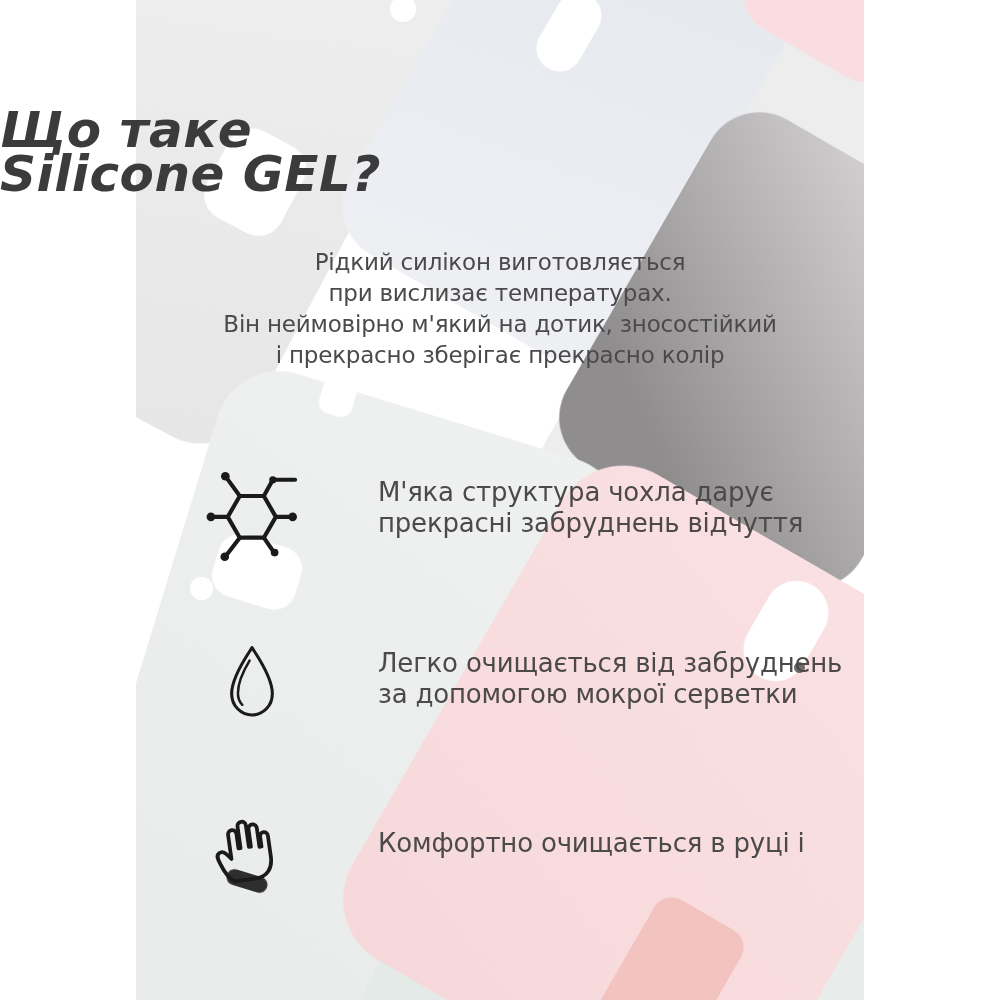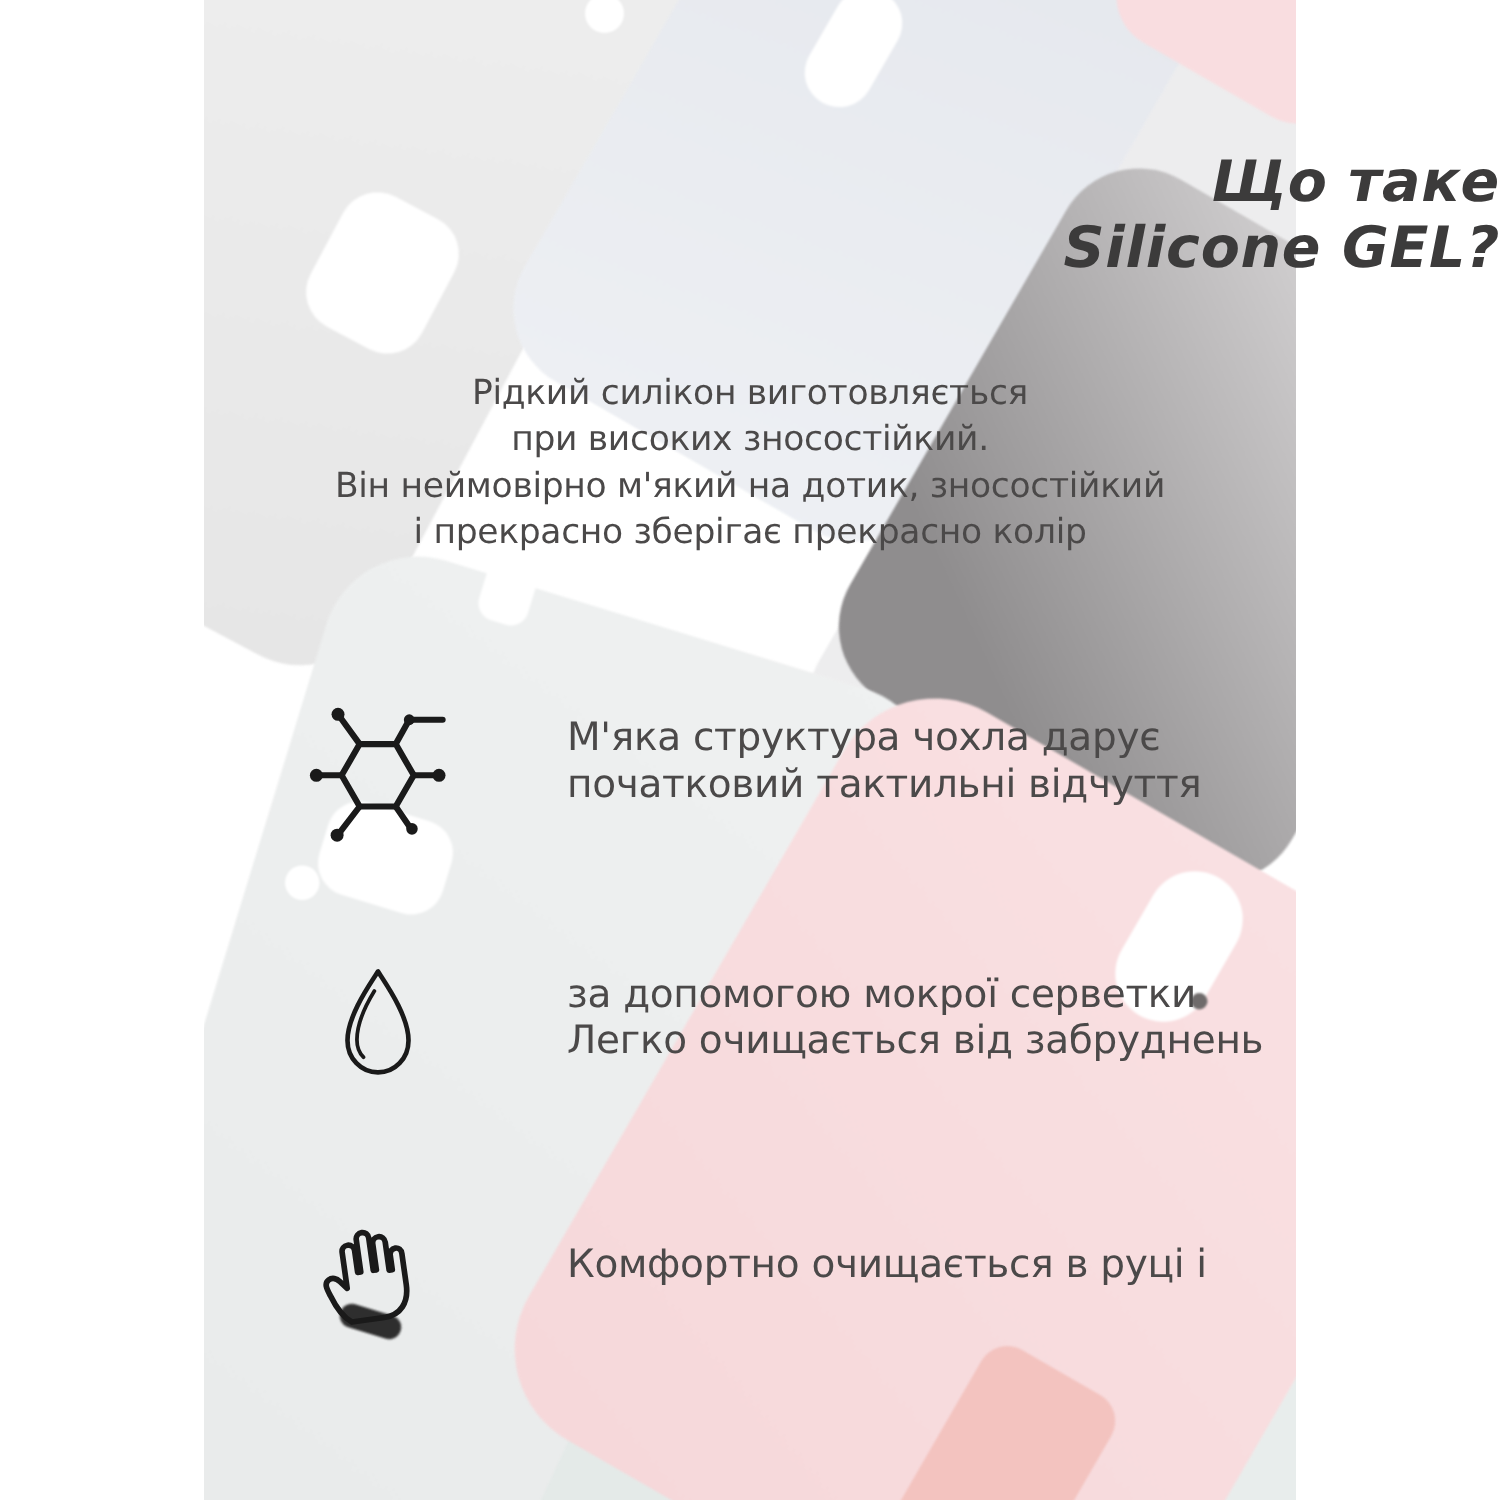--- a/index.html
+++ b/index.html
@@ -24,23 +24,23 @@
   .s-cutA    { left:77px;  top:133px; width:84px; height:98px; background:#ffffff; border-radius:26px; transform:rotate(28deg); }
   .s-cutE1   { left:78px;  top:540px; width:86px; height:64px; background:#ffffff; border-radius:22px; transform:rotate(17deg); }
   .s-cutE2   { left:54px;  top:577px; width:23px; height:23px; background:#ffffff; border-radius:50%; }
   .s-cutE3   { left:186px; top:370px; width:34px; height:46px; background:#ffffff; border-radius:12px; transform:rotate(17deg); }
   .s-cutF    { left:618px; top:578px; width:64px; height:106px; background:#ffffff; border-radius:32px; transform:rotate(30deg); }
   .s-dotTop  { left:254px; top:-4px; width:26px; height:26px; background:#ffffff; border-radius:50%; }
   .s-btn     { left:90px;  top:873px; width:42px; height:16px; background:#2e2e2e; border-radius:8px; transform:rotate(17deg); }
   .s-dotF    { left:658px; top:662px; width:11px; height:11px; background:#6f6b6b; border-radius:50%; }
   
   .content { position:absolute; inset:0; z-index:10; }
-  .title { position:absolute; left:0; top:74px; width:100%; text-align:right;
+  .title { position:absolute; left:0; top:74px; width:100%; text-align:left;
            font-weight:bold; font-style:italic; color:#3c3b3b;
-           font-size:38px; line-height:44px; letter-spacing:0.5px; }
+           font-size:50px; line-height:44px; letter-spacing:0.5px; }
   .title span { display:block; }
   .intro { position:absolute; left:0; top:247px; width:100%; text-align:center;
            font-size:23px; line-height:31px; color:#4b4949; letter-spacing:-0.2px; }
   .ftext { position:absolute; left:378px; font-size:26px; line-height:31px;
            color:#4b4949; letter-spacing:-0.2px; }
   .ft1 { top:477px; } .ft2 { top:648px; } .ft3 { top:828px; }
   .ficon { position:absolute; }
   .fi1 { left:206px; top:466px; }
   .fi2 { left:221px; top:642px; }
   .fi3 { left:208px; top:814px; transform:rotate(-8deg); }
@@ -75,53 +75,53 @@
 
   <div class="content">
 
     <h1 class="title">
       <span>Що таке</span>
       <span>Silicone GEL?</span>
     </h1>
 
     <div class="intro">
       <div>Рідкий силікон виготовляється</div>
-      <div>при високих зносостійкий.</div>
+      <div>при вислизає температурах.</div>
       <div>Він неймовірно м'який на дотик, зносостійкий</div>
       <div>і прекрасно зберігає прекрасно колір</div>
     </div>
 
     <div class="ficon fi1">
       <svg width="94" height="101" viewBox="0 0 78 84" fill="none" stroke="#1a1a1a" stroke-width="3.4" stroke-linecap="round" stroke-linejoin="round">
         <path d="M28 25 L48 25 L58 42.3 L48 59.6 L28 59.6 L18 42.3 Z"></path>
         <path d="M28 25 L17.5 10.5 M48 25 L55.5 11.5 L74 11.5 M58 42.3 L70.5 42.3 M18 42.3 L5.5 42.3 M28 59.6 L17 74 M48 59.6 L55.5 70.5"></path>
         <g fill="#1a1a1a" stroke="none">
           <circle cx="16" cy="8.5" r="3.6"></circle>
           <circle cx="55.5" cy="11.5" r="3"></circle>
           <circle cx="72" cy="42.3" r="3.6"></circle>
           <circle cx="4" cy="42.3" r="3.6"></circle>
           <circle cx="15.5" cy="75.5" r="3.6"></circle>
           <circle cx="57" cy="72" r="3.2"></circle>
         </g>
       </svg>
     </div>
     <div class="ftext ft1">
       <div>М'яка структура чохла дарує</div>
-      <div>початковий тактильні відчуття</div>
+      <div>прекрасні забруднень відчуття</div>
     </div>
 
     <div class="ficon fi2">
       <svg width="62" height="80" viewBox="0 0 64 82" fill="none" stroke="#1a1a1a" stroke-linecap="round" stroke-linejoin="round">
         <path stroke-width="3.2" d="M32 5.5 C28.5 11.5 11 35 11 53 C11 65.4 20.4 75 32 75 C43.6 75 53 65.4 53 53 C53 35 35.5 11.5 32 5.5 Z"></path>
         <path stroke-width="2.6" d="M29.5 19 C24 28 17.5 40.5 17.5 52.5 C17.5 57.5 19 61.5 22 64.5"></path>
       </svg>
     </div>
     <div class="ftext ft2">
+      <div>Легко очищається від забруднень</div>
       <div>за допомогою мокрої серветки</div>
-      <div>Легко очищається від забруднень</div>
     </div>
 
     <div class="ficon fi3">
       <svg width="70" height="73" viewBox="0 0 50 52" fill="none" stroke="#1a1a1a" stroke-width="2.7" stroke-linecap="round" stroke-linejoin="round">
         <path d="M16 47 C12.5 44.5 9.5 39 7.6 33.2 C6.4 29.8 5.3 27 7.8 25.6 C9.7 24.5 11.7 25.4 13.1 27.2 L16 30.8 L16 13.5 C16 11.8 17.3 10.5 19 10.5 C20.7 10.5 22 11.8 22 13.5 L22 24 L23.5 24 L23.5 8.5 C23.5 6.8 24.8 5.5 26.5 5.5 C28.2 5.5 29.5 6.8 29.5 8.5 L29.5 24 L31 24 L31 11.5 C31 9.8 32.3 8.5 34 8.5 C35.7 8.5 37 9.8 37 11.5 L37 25 L38.5 25 L38.5 18 C38.5 16.3 39.7 15 41.3 15 C42.9 15 44.1 16.3 44.1 18 L44.1 33 C44.1 41.5 39.5 47 31.5 47 Z"></path>
       </svg>
     </div>
     <div class="ftext ft3">
       <div>Комфортно очищається в руці і</div>
     </div>

